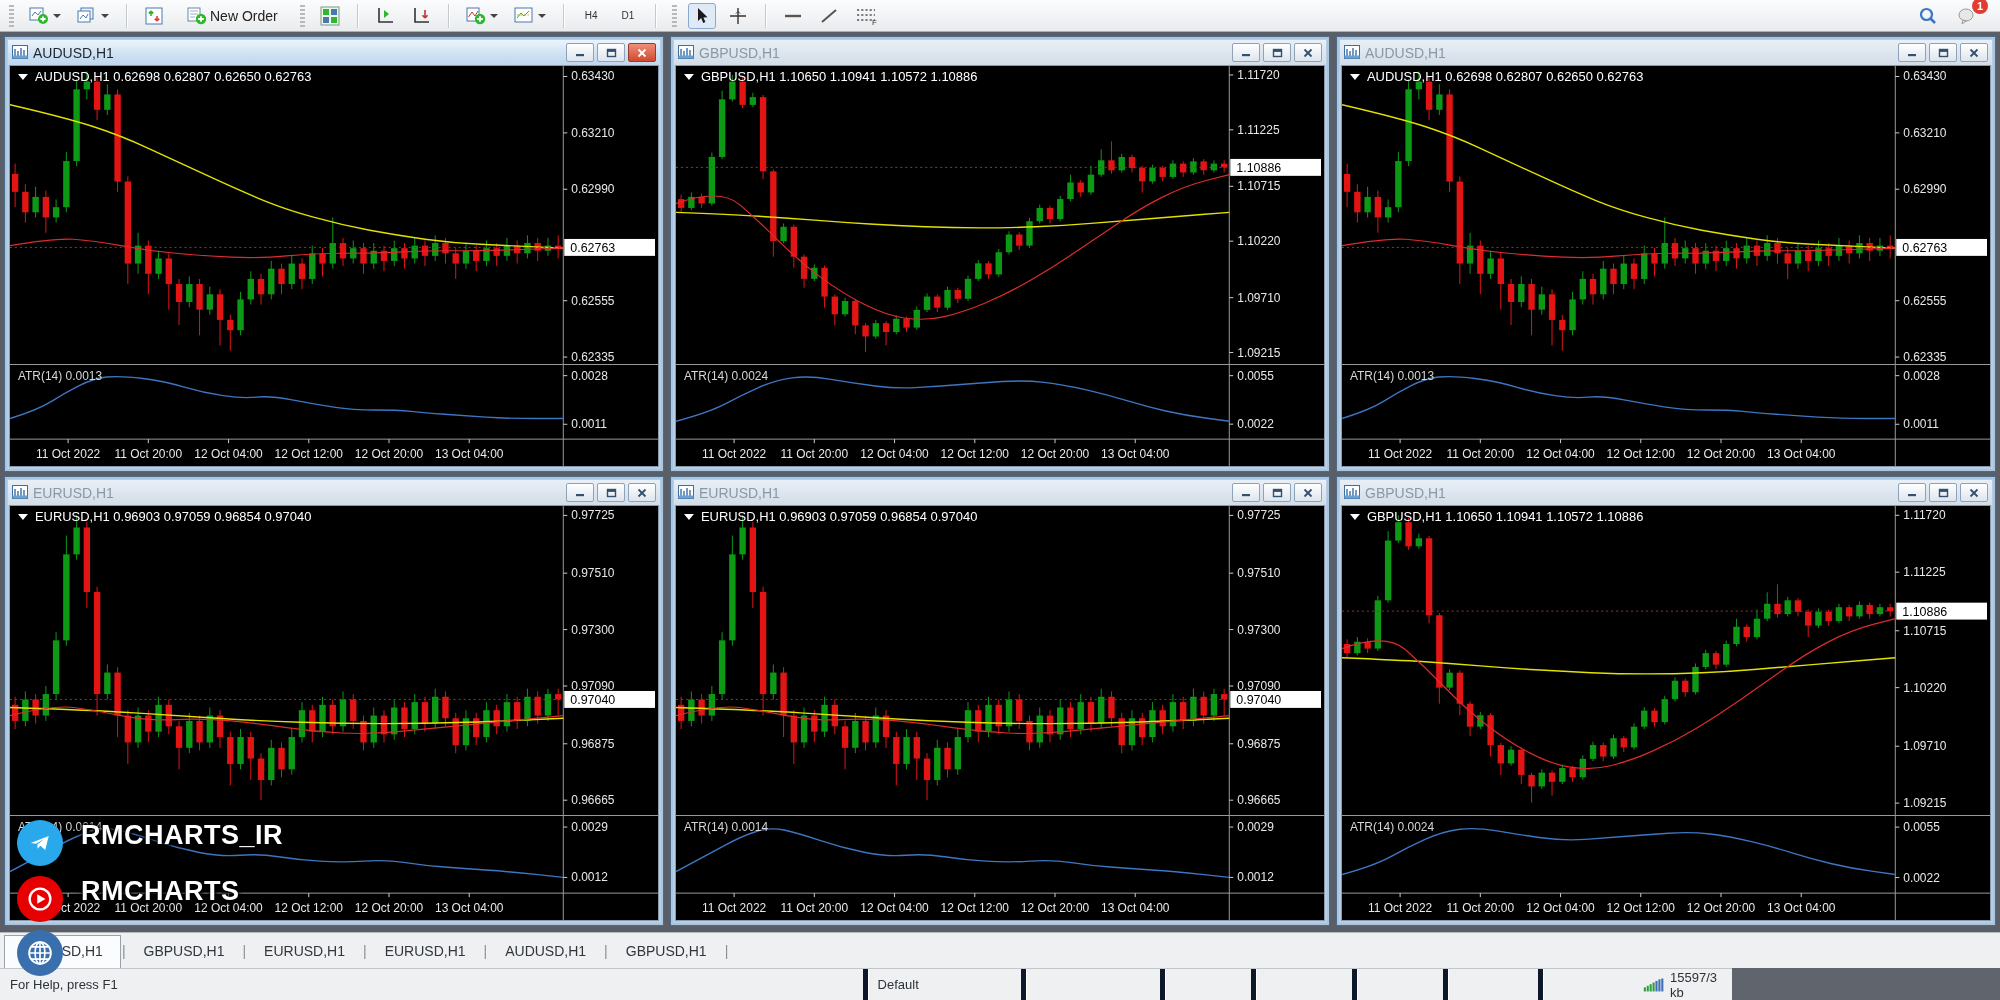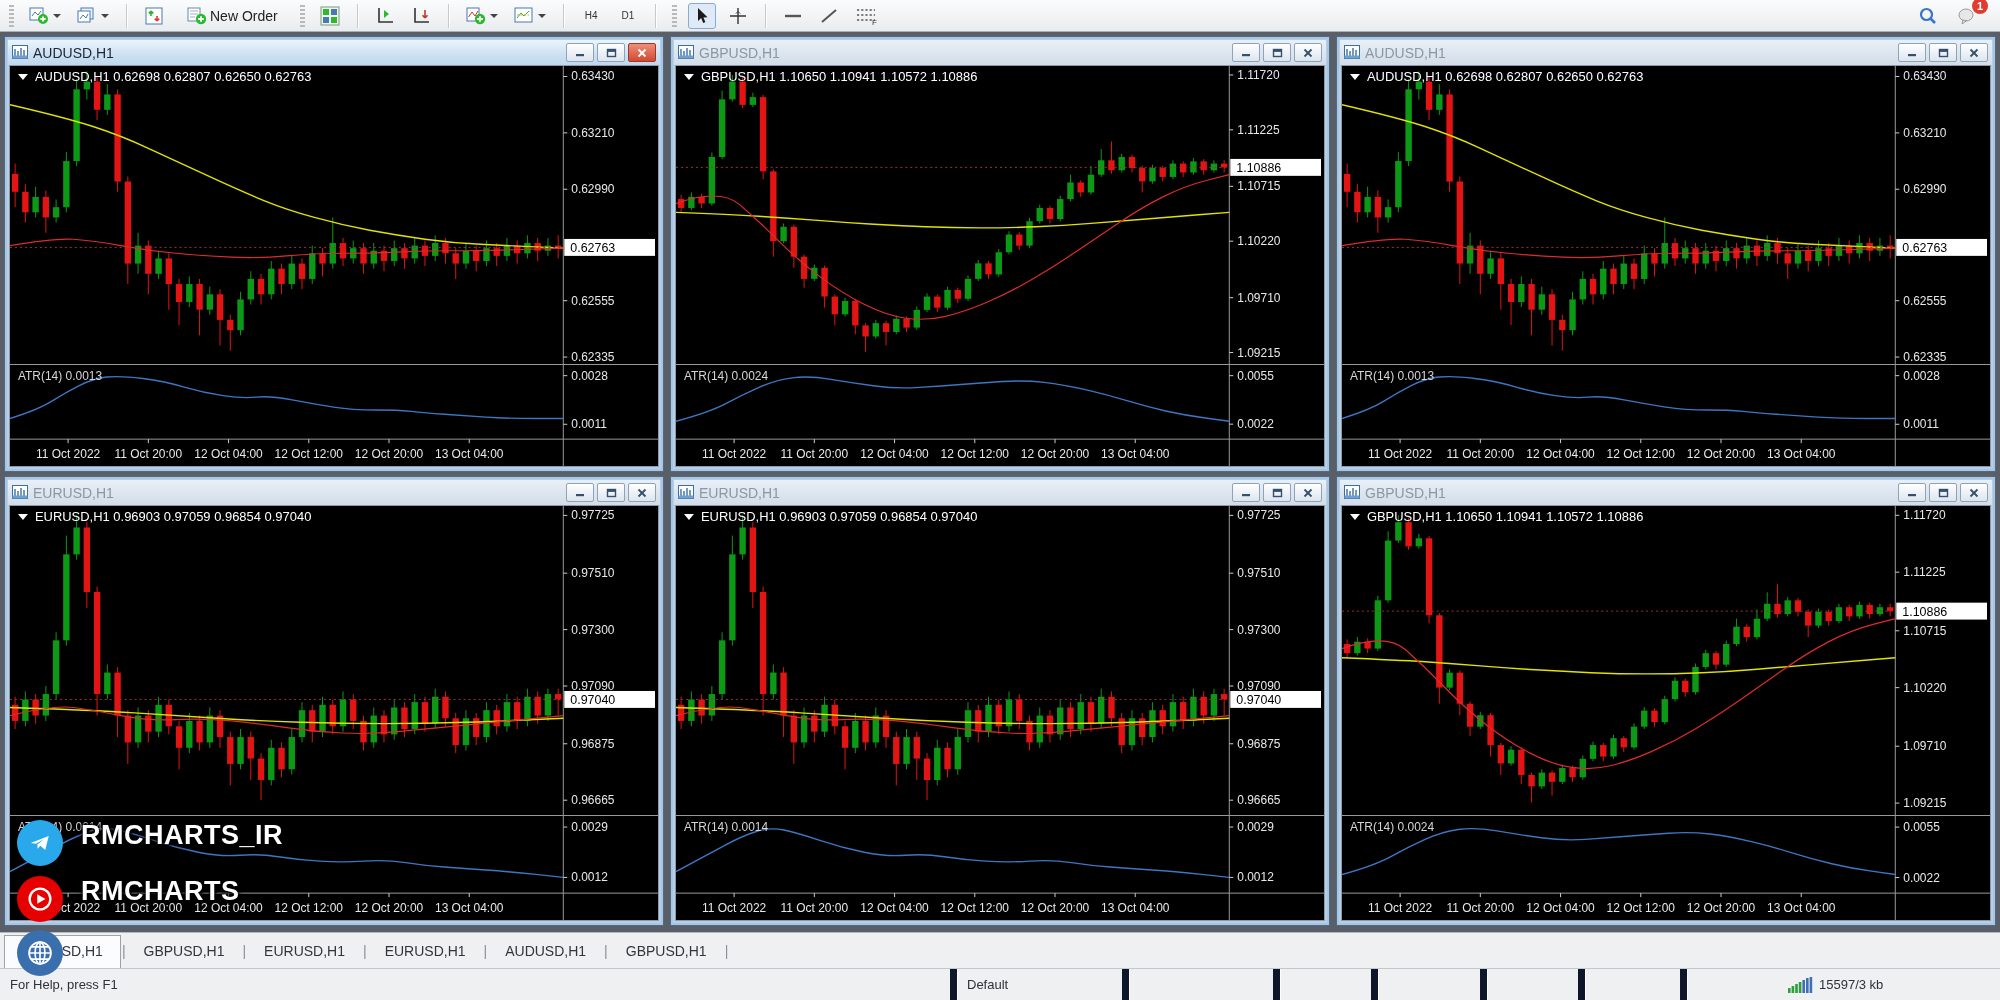--- a/index.html
+++ b/index.html
@@ -44,25 +44,25 @@
   svg text{font-family:"Liberation Sans",sans-serif;}
   
   #tabbar{position:absolute;left:0;top:932px;width:2000px;height:36px;background:#eef0f2;
     border-top:1px solid #b5b9bd;display:flex;align-items:center;box-sizing:border-box;
     font-size:14px;color:#30363c;padding-left:4px;}
   .tab{padding:6px 17px;white-space:nowrap;}
   .tab.active{background:#fbfcfd;border:1px solid #9aa2aa;border-bottom:none;
     padding:7px 17px 9px 17px;margin-top:2px;}
   .tabsep{color:#8a9097;padding:0 1px;}
   
-  #statusbar{position:absolute;left:0;top:968px;width:2000px;height:32px;background:#eef0f2;
+  #statusbar{position:absolute;left:0;top:968px;width:1732px;height:32px;background:#eef0f2;
     border-top:1px solid #c3c7cb;display:flex;align-items:center;font-size:13px;color:#2c3238;
     box-sizing:border-box;}
   .scell{height:100%;display:flex;align-items:center;padding:0 10px;box-sizing:border-box;
-    border-left:7px solid #0f172a;box-shadow:inset 1px 0 0 #fff;}
+    border-left:5px solid #0f172a;box-shadow:inset 1px 0 0 #fff;}
   .scell:first-child{border-left:none;box-shadow:none;}
   
   #watermark{position:absolute;left:0;top:0;z-index:60;pointer-events:none;}
   .wmrow{position:absolute;display:flex;align-items:flex-start;gap:18px;left:17px;}
   .wmicon{width:46px;height:46px;border-radius:50%;display:flex;align-items:center;justify-content:center;flex:none;}
   .wmtext{font-size:27px;font-weight:800;color:#fff;letter-spacing:.5px;
     text-shadow:2px 2px 3px rgba(0,0,0,.95),-1px -1px 2px rgba(0,0,0,.85),0 0 7px rgba(0,0,0,.9);}
 </style>
 </head>
 <body>

